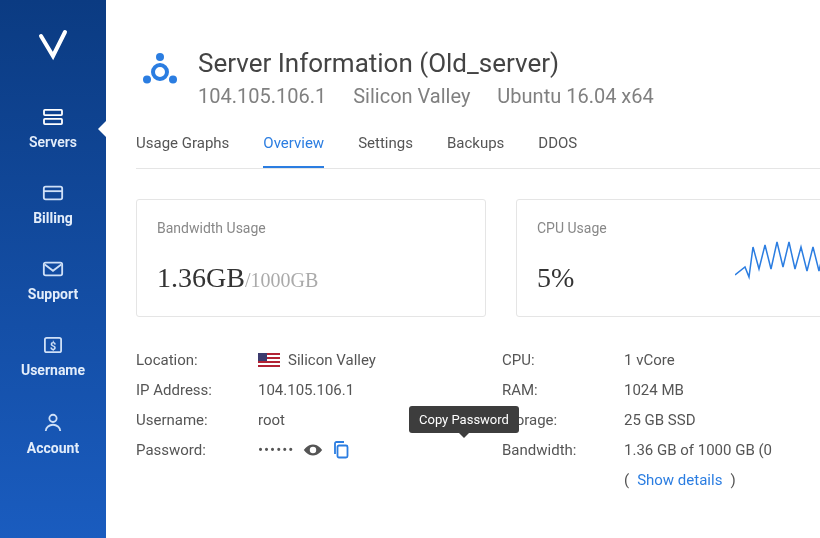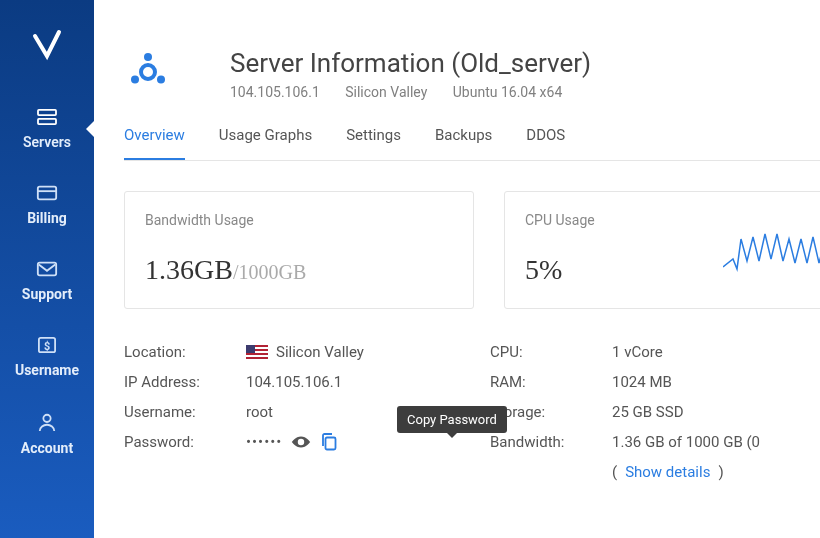--- a/index.html
+++ b/index.html
@@ -7,21 +7,21 @@
     font-family: -apple-system, BlinkMacSystemFont, "Segoe UI", Roboto, Helvetica, Arial, sans-serif;
     width: 820px;
     height: 538px;
     overflow: hidden;
     display: flex;
     background: #fff;
     color: #333;
   }
   
   .sidebar {
-    width: 94px;
+    width: 106px;
     height: 100%;
     background: linear-gradient(180deg, #0b3b82 0%, #1a5cbf 100%);
     display: flex;
     flex-direction: column;
     align-items: center;
     padding-top: 26px;
     color: #e3edfa;
     position: relative;
   }
   .logo {
@@ -60,37 +60,36 @@
   .main {
     flex: 1;
     padding: 48px 0 0 30px;
     position: relative;
     overflow: hidden;
   }
   .header {
     display: flex;
     align-items: flex-start;
     margin-bottom: 26px;
-    gap: 44px;
   }
   .os-icon {
     width: 48px;
     height: 48px;
     margin-right: 14px;
     flex-shrink: 0;
   }
   .title-block h1 {
     font-size: 26px;
     font-weight: 400;
     color: #444;
   }
   .subinfo {
     margin-top: 6px;
     color: #808080;
-    font-size: 14px;
+    font-size: 20px;
   }
   .subinfo span { margin-right: 22px; }
   
   .tabs {
     display: flex;
     gap: 34px;
     border-bottom: 1px solid #e5e5e5;
     padding-bottom: 0;
     margin-bottom: 30px;
   }
@@ -273,22 +272,22 @@
       <h1>Server Information (Old_server)</h1>
       <div class="subinfo">
         <span>104.105.106.1</span>
         <span>Silicon Valley</span>
         <span>Ubuntu 16.04 x64</span>
       </div>
     </div>
   </div>
 
   <div class="tabs">
+    <div class="tab">Usage Graphs</div>
     <div class="tab active">Overview</div>
-    <div class="tab">Usage Graphs</div>
     <div class="tab">Settings</div>
     <div class="tab">Backups</div>
     <div class="tab">DDOS</div>
   </div>
 
   <div class="cards">
     <div class="card card-bw">
       <div class="card-title">Bandwidth Usage</div>
       <div class="card-big">
         <span>1.36GB</span><span class="denom">/1000GB</span>

